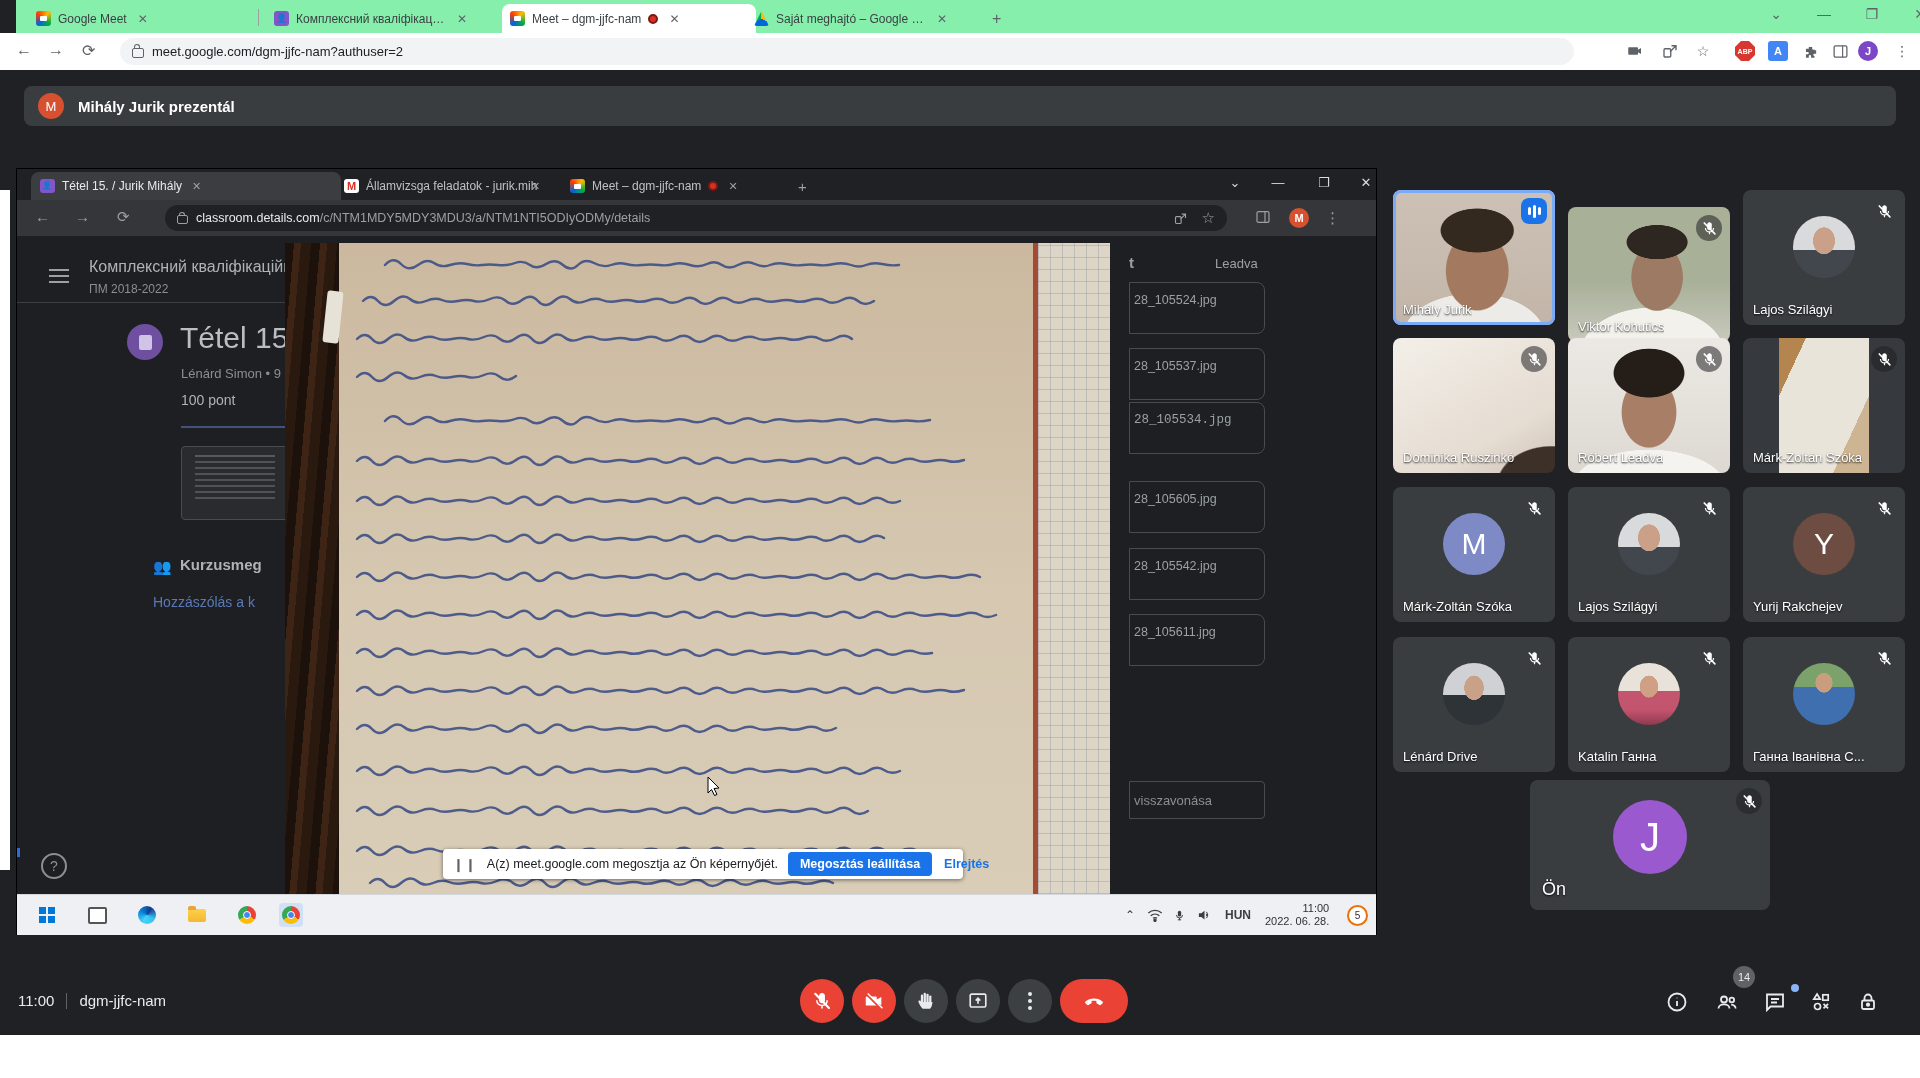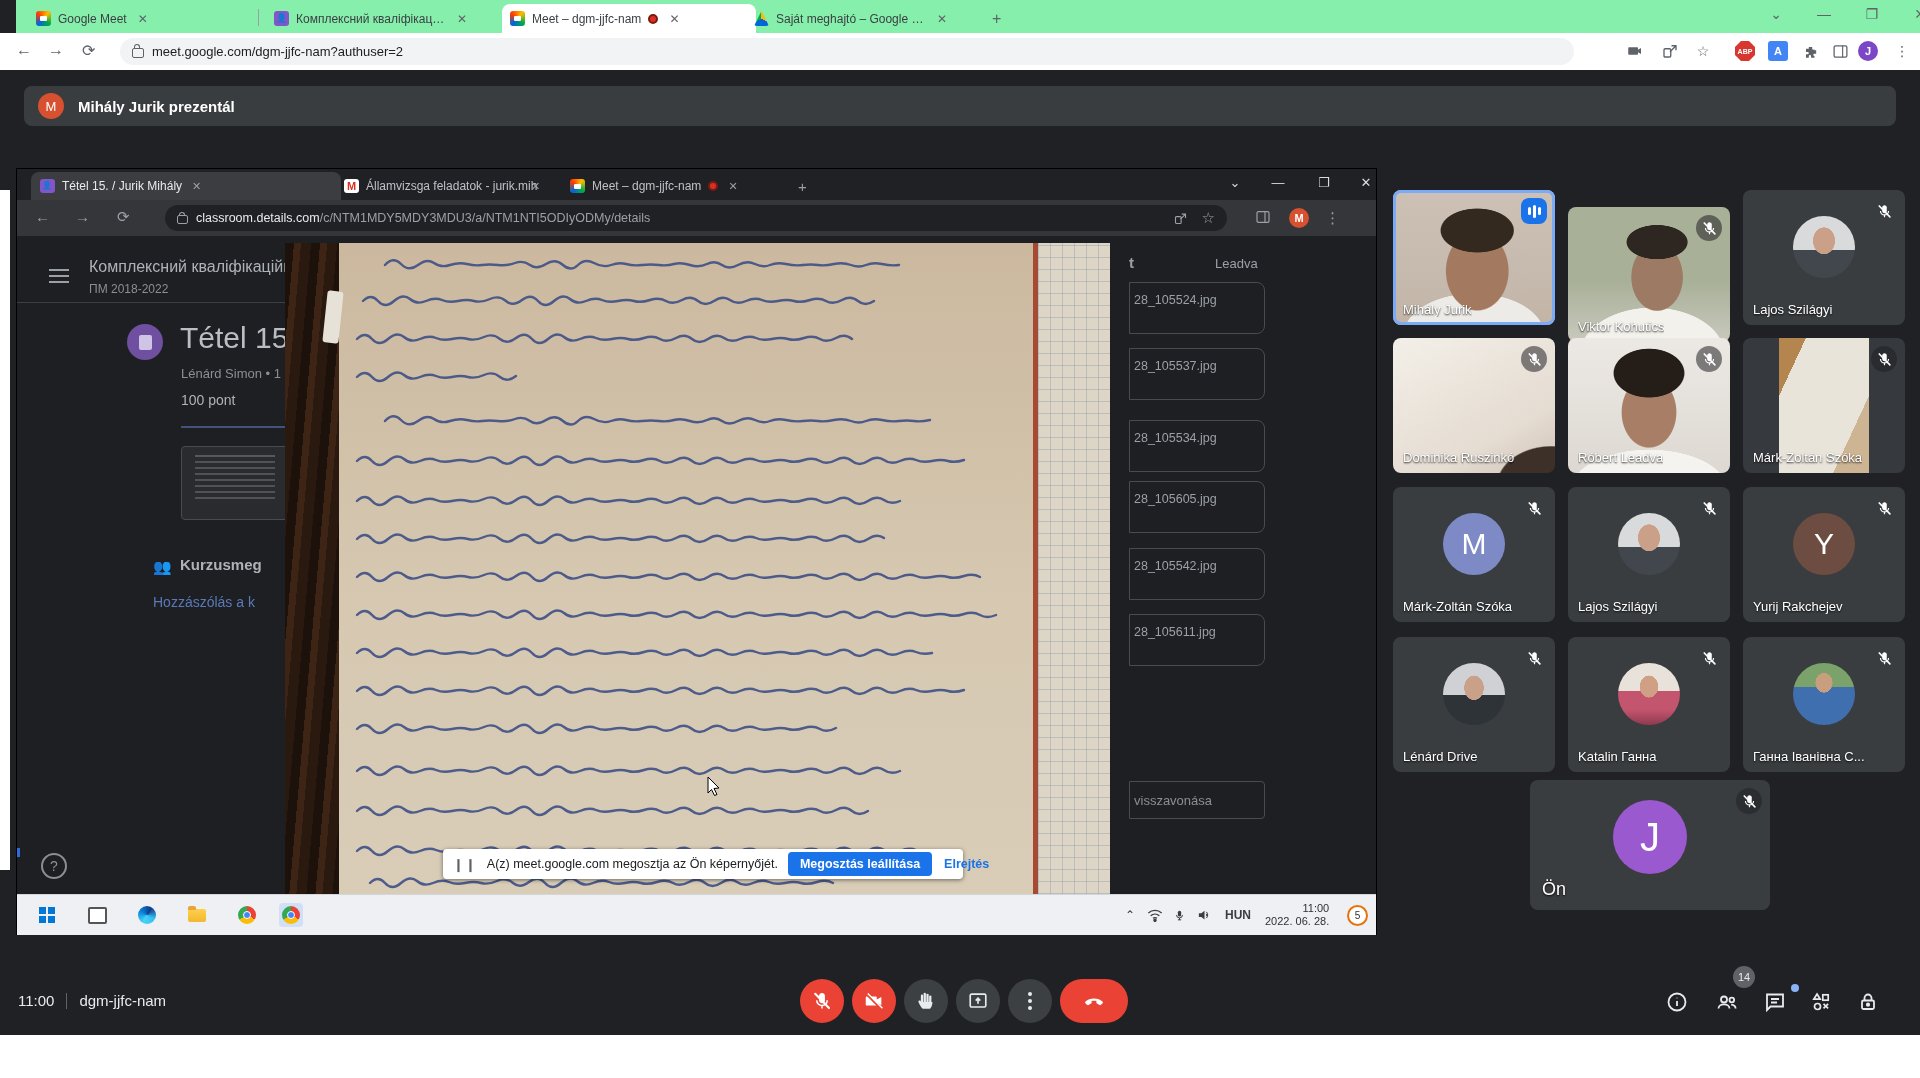--- a/index.html
+++ b/index.html
@@ -283,21 +283,21 @@
 
     <div id="icontent">
       <div class="hamb"></div>
       <div class="cl-title">Комплексний кваліфікаційні</div>
       <div class="cl-sub">ПМ 2018-2022</div>
       <div class="cl-div"></div>
       <div class="asg-ic">
           <i></i>
         </div>
       <div class="asg-title">Tétel 15</div>
-      <div class="asg-meta">Lénárd Simon • 1</div>
+      <div class="asg-meta">Lénárd Simon • 9</div>
       <div class="asg-pts">100 pont</div>
       <div class="asg-bdiv"></div>
       <div class="doc-thumb">
           <i></i>
         </div>
       <span class="cl-people">👥</span>
       <div class="cl-link1">Kurzusmeg</div>
       <div class="cl-link2">Hozzászólás a k</div>
 
       <div id="photo" title="Photo of a notebook page with Hungarian handwritten notes in blue ink, dark book edge on the left, red margin line and squared grid paper on the right">
@@ -331,21 +331,21 @@
       </svg>
 
       <div class="fp-h1">t</div>
       <div class="fp-h2">Leadva</div>
       <div class="fcard" style="top:46px;">
           <span>28_105524.jpg</span>
         </div>
       <div class="fcard" style="top:112px;">
           <span>28_105537.jpg</span>
         </div>
-      <div class="fcard" style="top:184px;">
+      <div class="fcard" style="top:166px;font-family:Liberation Mono, monospace;">
           <span>28_105534.jpg</span>
         </div>
       <div class="fcard" style="top:245px;">
           <span>28_105605.jpg</span>
         </div>
       <div class="fcard" style="top:312px;">
           <span>28_105542.jpg</span>
         </div>
       <div class="fcard" style="top:378px;">
           <span>28_105611.jpg</span>

